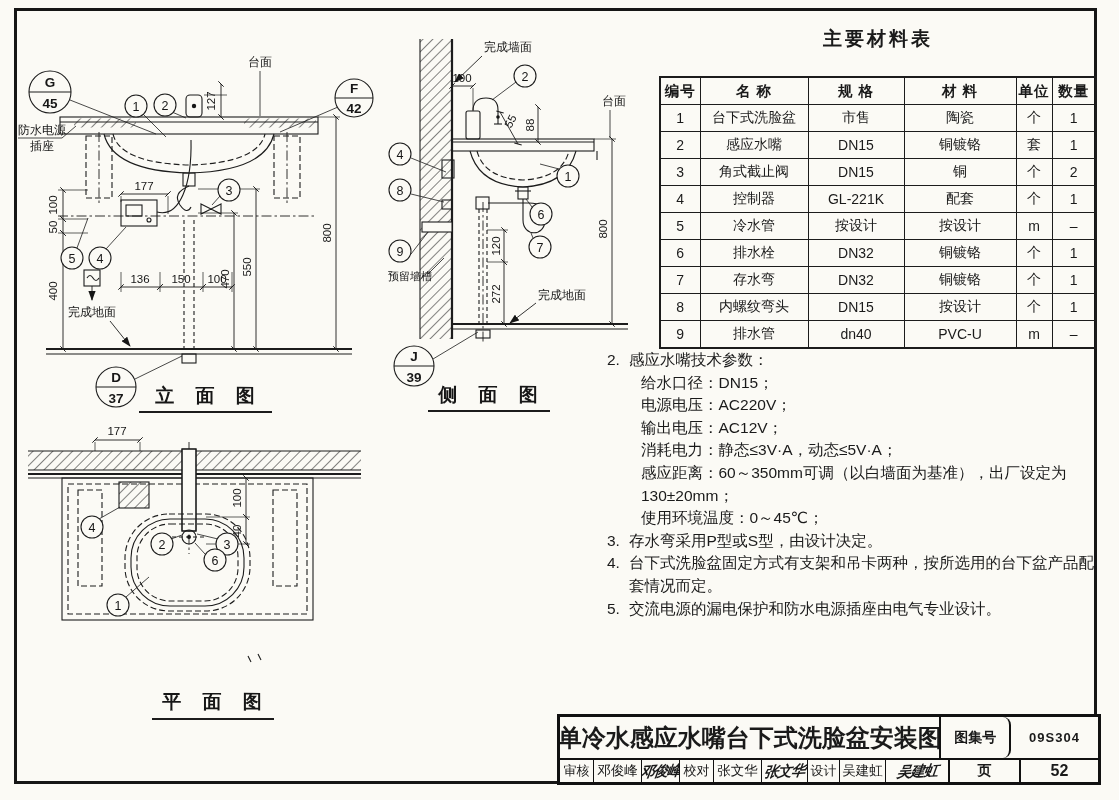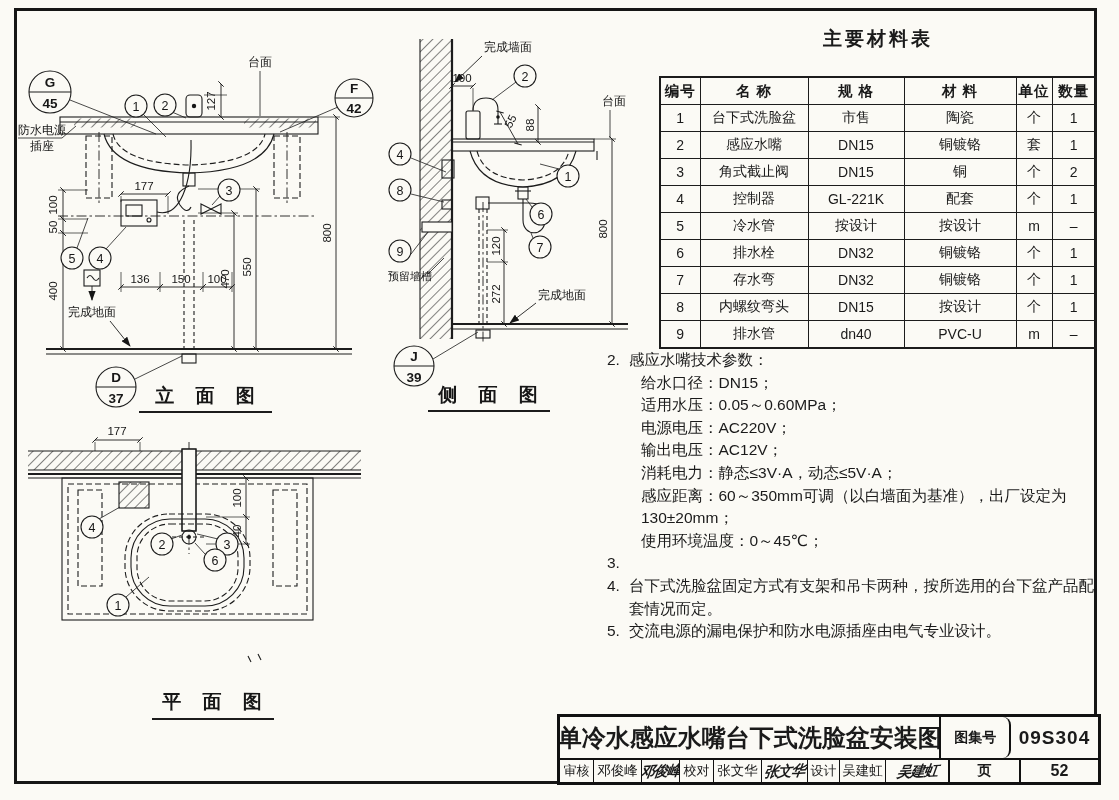--- a/index.html
+++ b/index.html
@@ -55,21 +55,21 @@
   
   .tb { position:absolute; left:557px; top:714px; width:544px; height:71px;
     border:3px solid #111; box-sizing:border-box; background:#fbfaf5; }
   .tb-row1 { display:flex; height:41px; border-bottom:2px solid #111; }
   .tb-row2 { display:flex; height:22px; }
   .cell { display:flex; align-items:center; justify-content:center;
     box-sizing:border-box; border-right:1.5px solid #111; overflow:hidden; white-space:nowrap; }
   .cell:last-child { border-right:none; }
   .tb-title { width:390px; font-size:24px; font-weight:bold; border-right:2px solid #111; }
   .tb-atlas-label { width:71px; font-size:14px; font-weight:bold; border-right:2px solid #111;border-radius:8px; }
-  .tb-atlas-no { width:89px; font-size:19px; font-weight:bold; letter-spacing:1px;border-radius:6px; }
+  .tb-atlas-no { width:89px; font-size:13px; font-weight:bold; letter-spacing:1px;border-radius:6px; }
   .r2lbl { font-size:13px; }
   .r2name { font-size:13.5px; }
   .sig { font-size:14.5px; font-style:italic; font-weight:bold;
     transform:rotate(-3deg) skewX(-10deg); letter-spacing:-1px; }
   .tb-page-label { width:71px; font-size:14px; font-weight:bold; border-right:2px solid #111; }
   .tb-page-no { width:77px; font-size:16px; font-weight:bold; }
 </style>
 </head>
 <body>
 
@@ -520,29 +520,29 @@
       </table>
   </div>
 
   <div class="notes">
     <div class="note">
       <span class="nlabel"></span>
       <span class="nnum">2.</span>
       <p class="ntext">感应水嘴技术参数：</p>
     </div>
     <div class="nparam">给水口径：DN15；</div>
-    <div class="nparam">适用水压：0.05～0.60MPa；</div>
     <div class="nparam">电源电压：AC220V；</div>
     <div class="nparam">输出电压：AC12V；</div>
     <div class="nparam">消耗电力：静态≤3V·A，动态≤5V·A；</div>
     <div class="nparam">感应距离：60～350mm可调（以白墙面为基准），出厂设定为130±20mm；</div>
     <div class="nparam">使用环境温度：0～45℃；</div>
     <div class="note">
       <span class="nlabel"></span>
       <span class="nnum">3.</span>
+      <p class="ntext">存水弯采用P型或S型，由设计决定。</p>
     </div>
     <div class="note">
       <span class="nlabel"></span>
       <span class="nnum">4.</span>
       <p class="ntext">台下式洗脸盆固定方式有支架和吊卡两种，按所选用的台下盆产品配套情况而定。</p>
     </div>
     <div class="note">
       <span class="nlabel"></span>
       <span class="nnum">5.</span>
       <p class="ntext">交流电源的漏电保护和防水电源插座由电气专业设计。</p>

